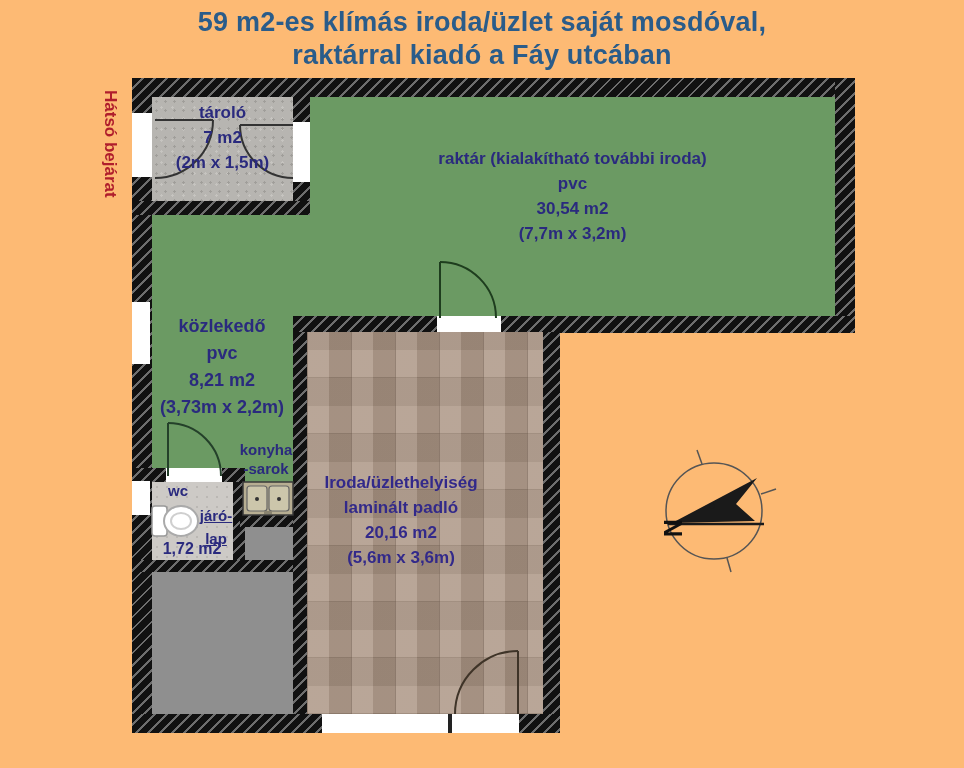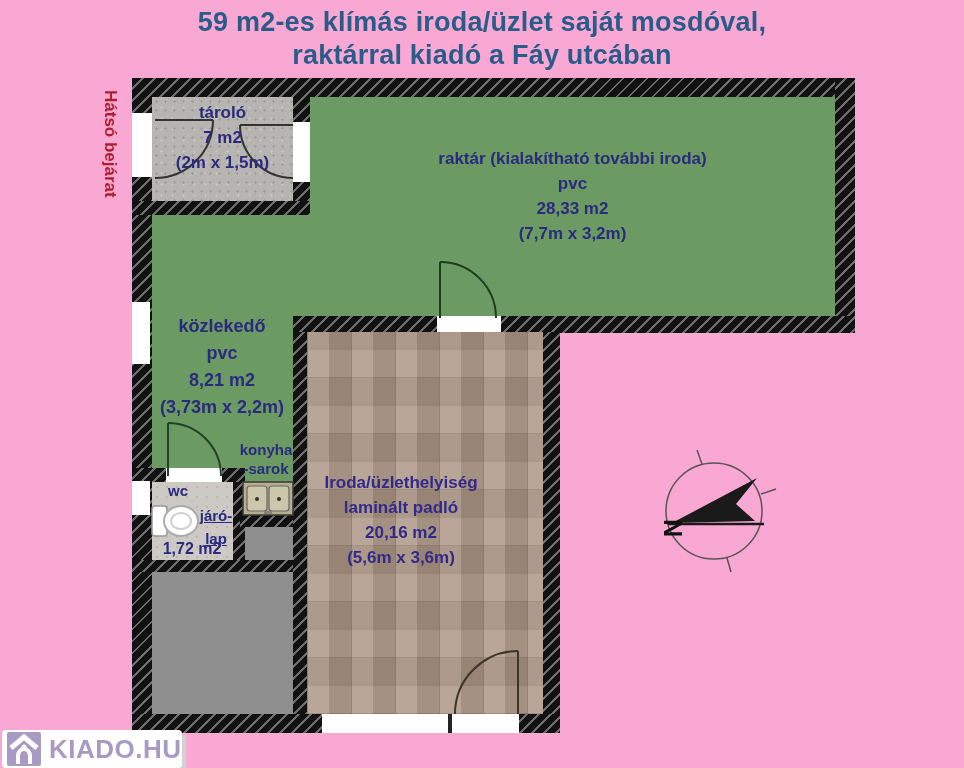--- a/index.html
+++ b/index.html
@@ -1,17 +1,17 @@
 <!DOCTYPE html>
 <html><head>
 <meta charset="utf-8">
 <style>
   html,body{margin:0;padding:0;background:#ffffff;}
   body{font-family:"Liberation Sans", sans-serif;}
-  #canvas{position:relative;width:964px;height:768px;background:#f9a8d4;overflow:hidden;}
+  #canvas{position:relative;width:964px;height:768px;background:#fdba74;overflow:hidden;}
 
   .abs{position:absolute;}
 
   
   .title{left:0;top:6px;width:964px;text-align:center;color:#2a5c8a;
          font-weight:bold;font-size:27px;line-height:33px;letter-spacing:0.2px;}
 
   
   .floor-green{background:#6b9a63;}
   .floor-concrete{background:#b7b5b1;
@@ -149,21 +149,21 @@
 
   <div class="abs room-label lbl-17" style="left:152px;top:100px;width:141px;">
     <div>tároló</div>
     <div>7 m2</div>
     <div>(2m x 1,5m)</div>
   </div>
 
   <div class="abs room-label lbl-17" style="left:310px;top:146px;width:525px;">
     <div>raktár (kialakítható további iroda)</div>
     <div>pvc</div>
-    <div>28,33 m2</div>
+    <div>30,54 m2</div>
     <div>(7,7m x 3,2m)</div>
   </div>
 
   <div class="abs room-label lbl-18" style="left:92px;top:268px;width:260px;margin-top:45px;">
     <div>közlekedő</div>
     <div>pvc</div>
     <div>8,21 m2</div>
     <div>(3,73m x 2,2m)</div>
   </div>
 
@@ -185,23 +185,14 @@
 
   <div class="abs room-label lbl-17 iroda-label" style="left:307px;top:470px;width:188px;">
     <div>Iroda/üzlethelyiség</div>
     <div>laminált padló</div>
     <div>20,16 m2</div>
     <div>(5,6m x 3,6m)</div>
   </div>
 
   <div class="abs red-label vertical" style="left:100px;top:90px;height:120px;font-size:17px;">Hátsó bejárat</div>
 
-  <div class="abs logo-card">
-    <svg width="34" height="34" viewBox="0 0 34 34" style="position:static;">
-      <rect x="0" y="0" width="34" height="34" rx="2" fill="#a89bc3"></rect>
-      <path d="M4,16 L17,5 L30,16" fill="none" stroke="#ffffff" stroke-width="5"></path>
-      <circle cx="17" cy="15" r="2.5" fill="#ffffff"></circle>
-      <path d="M11,32 L11,24 A6,7 0 0 1 23,24 L23,32" fill="none" stroke="#ffffff" stroke-width="4"></path>
-    </svg>
-    <span class="logo-text">KIADO.HU</span>
-  </div>
 
 </div>
 
 </body></html>

